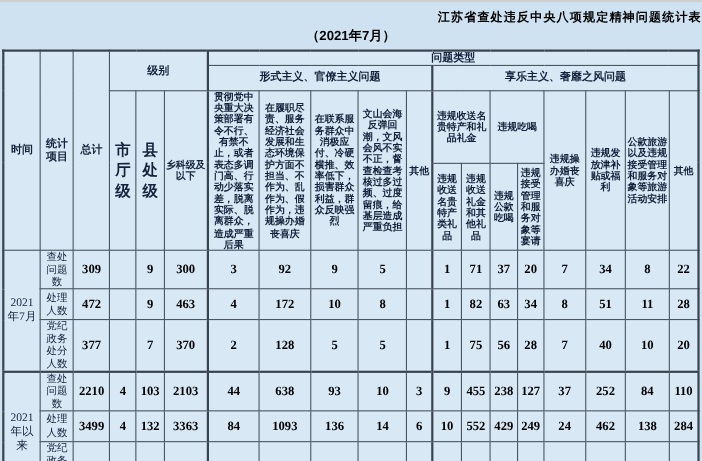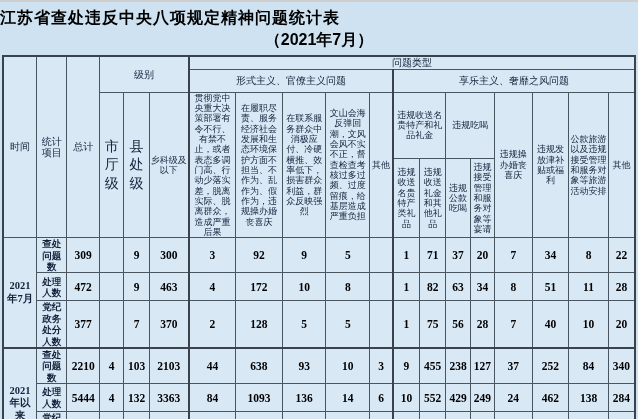--- a/index.html
+++ b/index.html
@@ -4,54 +4,54 @@
 <style>
   html,body { margin:0; padding:0; }
   body {
     width:638px; height:419px; overflow:hidden;
     background:#cfe2f1;
     font-family:"Liberation Sans", sans-serif;
     -webkit-font-smoothing:antialiased;
   }
   .top-edge { height:2px; background:#cfcfcf; }
   .title {
-    text-align:left; font-weight:bold; font-size:16px; color:#000;
+    text-align:right; font-weight:bold; font-size:11px; color:#000;
     padding-top:6px; letter-spacing:1px;
   }
   .subtitle {
-    text-align:center; font-weight:bold; font-size:16px; color:#000;
+    text-align:center; font-weight:bold; font-size:12px; color:#000;
     padding:1px 0 4px 0;
   }
   table.stats {
     border-collapse:collapse; table-layout:fixed;
     width:634px; margin:0 auto;
     border:2px solid #39424d;
     background:#d9e8f5;
   }
   th, td {
     border:1px solid #4a5562;
     padding:0 1px;
     overflow:hidden;
     box-sizing:border-box;
   }
   thead th {
-    font-size:9px; line-height:1.15; font-weight:normal;
+    font-size:9px; line-height:1.15; font-weight:bold;
     color:#14223c; text-align:center; vertical-align:middle;
     word-break:break-all;
   }
   tr.h1 { height:13px; }
   tr.h2 { height:23px;margin-left:11px; }
   tr.h3 { height:62px; }
   tr.h4 { height:74px; }
   tr.h1 th, tr.h2 th { font-size:10px; }
   th.longtext { font-size:9px; }
   .stack { display:block; width:1em; margin:0 auto; word-break:break-all; line-height:1.35; font-size:14px; }
   tbody tr { height:28px; }
   tbody th {
-    font-size:9.5px; font-weight:bold; color:#14223c;
+    font-size:9.5px; font-weight:normal; color:#14223c;
     text-align:center; vertical-align:middle; word-break:break-all; line-height:1.2;
   }
   tbody th.period { font-family:"Liberation Serif", serif; font-size:10.5px; }
   tbody td {
     font-family:"Liberation Serif", serif;
     font-size:11.5px; font-weight:bold; color:#000;
     text-align:center; vertical-align:middle;
   }
   .sepL { border-left:2px solid #39424d; }
   tr.band-start th, tr.band-start td { border-top:2px solid #39424d; }
@@ -199,25 +199,25 @@
         <td>93</td>
         <td>10</td>
         <td>3</td>
         <td class="sepL">9</td>
         <td>455</td>
         <td>238</td>
         <td>127</td>
         <td>37</td>
         <td>252</td>
         <td>84</td>
-        <td>340</td>
+        <td>110</td>
       </tr>
       <tr>
         <th>处理人数</th>
-        <td>5444</td>
+        <td>3499</td>
         <td>4</td>
         <td>132</td>
         <td>3363</td>
         <td class="sepL">84</td>
         <td>1093</td>
         <td>136</td>
         <td>14</td>
         <td>6</td>
         <td class="sepL">10</td>
         <td>552</td>

